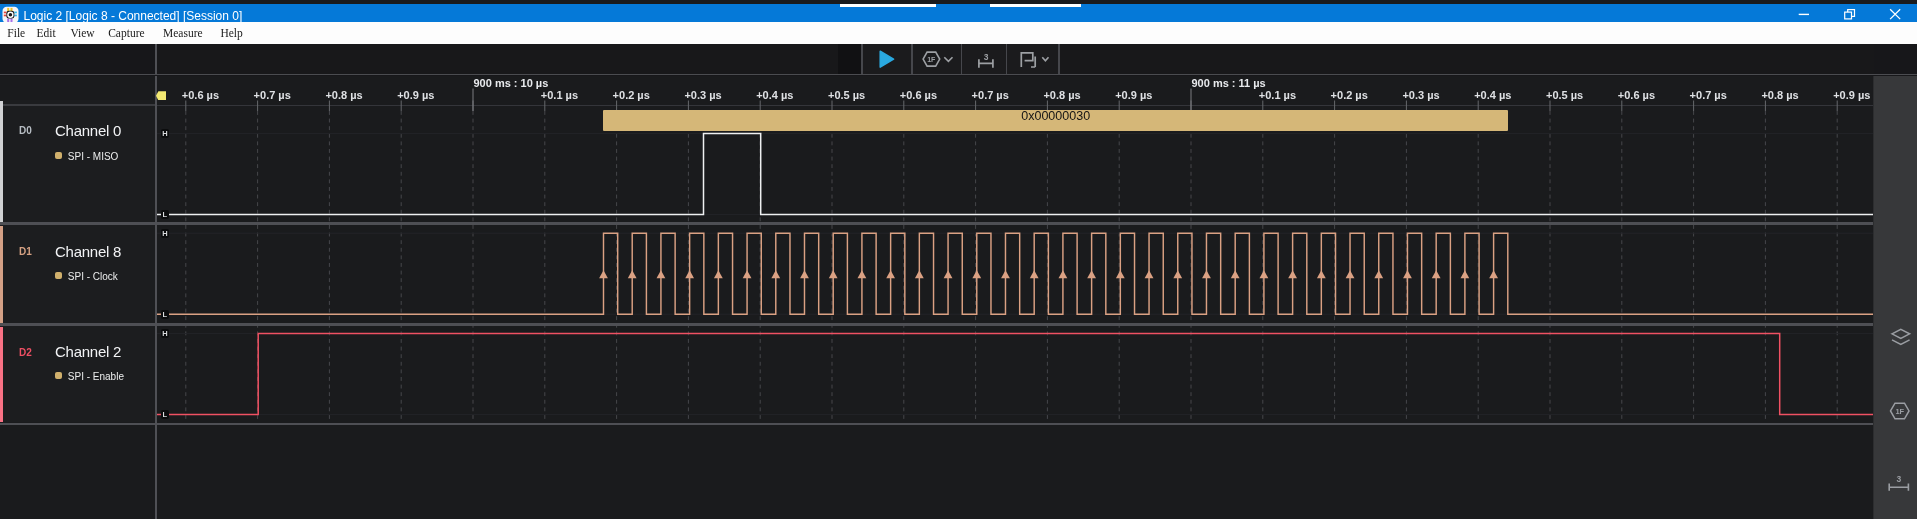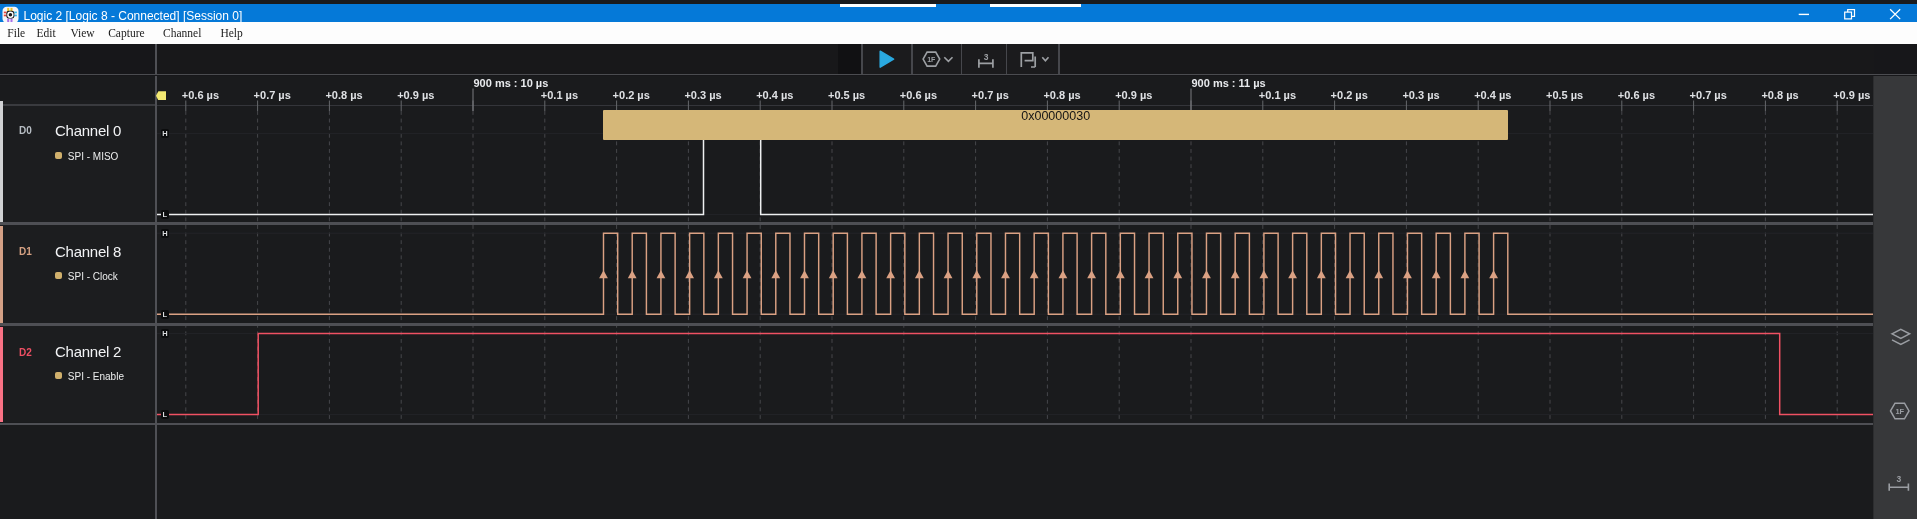--- a/index.html
+++ b/index.html
@@ -153,21 +153,21 @@
 <div class="rlab" style="left:1402.4px">+0.3 µs</div>
 <div class="rlab" style="left:1474.2px">+0.4 µs</div>
 <div class="rlab" style="left:1546.0px">+0.5 µs</div>
 <div class="rlab" style="left:1617.8px">+0.6 µs</div>
 <div class="rlab" style="left:1689.6px">+0.7 µs</div>
 <div class="rlab" style="left:1761.4px">+0.8 µs</div>
 <div class="rlab" style="left:1833.2px">+0.9 µs</div>
 <div class="rmaj" style="left:473.5px">900 ms : 10 µs</div>
 <div class="rmaj" style="left:1191.5px">900 ms : 11 µs</div>
 
-<div class="abs" style="left:603.2px;top:110.2px;width:905px;height:30px;background:#d5b778;border-radius:1px;
+<div class="abs" style="left:603.2px;top:110.2px;width:905px;height:21px;background:#d5b778;border-radius:1px;
   font-size:12.5px;color:#151515;text-align:center;line-height:13.6px">0x00000030</div>
 
 <div style="position:absolute;left:0;top:100.5px;width:3.2px;height:121.4px;background:#d0d1d3"></div>
 <div class="dlab" style="top:125.2px;color:#b6bcc2">D0</div>
 <div class="ctitle" style="top:122.0px">Channel 0</div>
 <div class="sq" style="top:152.2px"></div>
 <div class="sub" style="top:150.6px">SPI - MISO</div>
 <div class="hl" style="left:160.9px;top:128.9px">H</div>
 <div class="hl" style="left:160.9px;top:209.7px">L</div>
 <div style="position:absolute;left:0;top:225.6px;width:3.2px;height:97.3px;background:#d4a086"></div>
@@ -226,21 +226,21 @@
     <rect x="147.7" y="8.1" width="6.8" height="6.8" fill="#0579d8" stroke="#fff" stroke-width="1.2"></rect>
     <path d="M193.1 5.3 L203.2 15.1 M203.2 5.3 L193.1 15.1" stroke="#fff" stroke-width="1.3"></path>
   </svg>
 </div>
 
 <div class="menubar">
   <div style="left:7.3px">File</div>
   <div style="left:36.5px">Edit</div>
   <div style="left:70.4px">View</div>
   <div style="left:108.2px">Capture</div>
-  <div style="left:163px">Channel</div>
+  <div style="left:163px">Measure</div>
   <div style="left:220.4px">Help</div>
 </div>
 
 <div class="toolbar">
   <div class="tband" style="left:155.2px;width:1719px"></div>
   <div class="tband" style="left:838px;width:23.5px;background:#111113"></div>
   <div class="tband" style="left:862.5px;width:196px;background:#1b1b1d"></div>
   <div class="abs" style="left:155.2px;top:0;width:1.4px;height:31.8px;background:#4f5055"></div>
   <div class="tdiv" style="left:861.3px"></div>
   <div class="tdiv" style="left:911.2px"></div>

